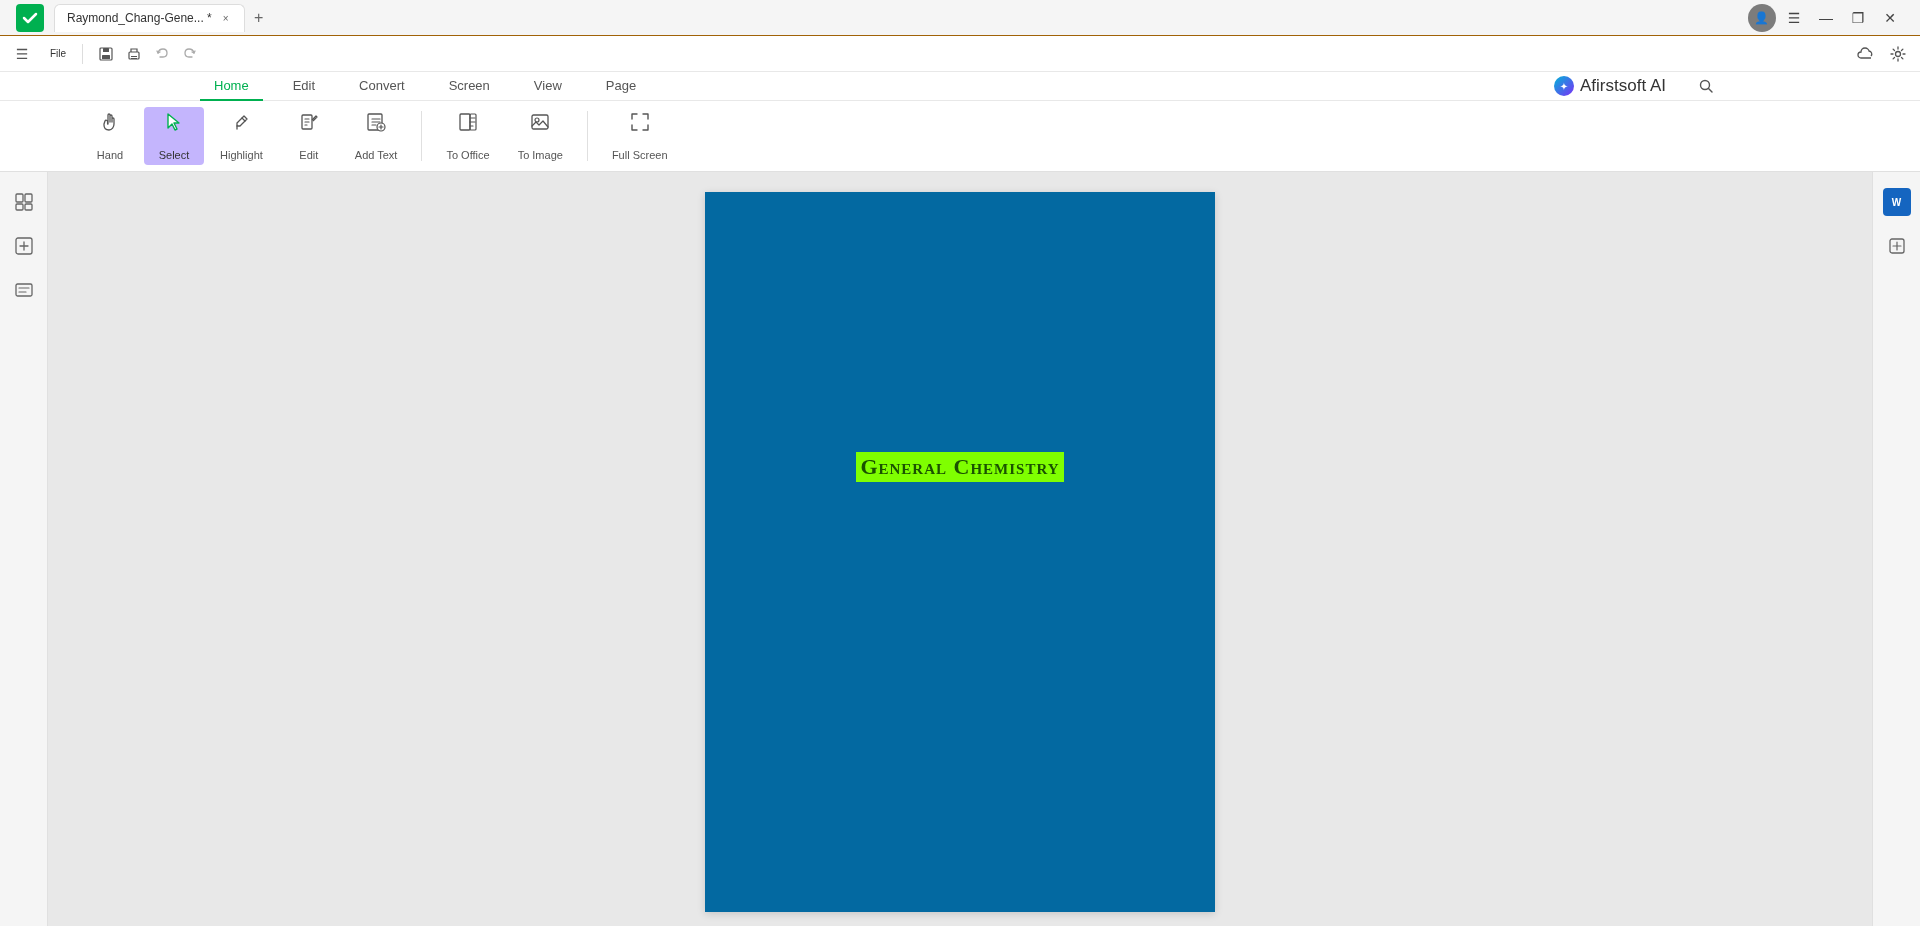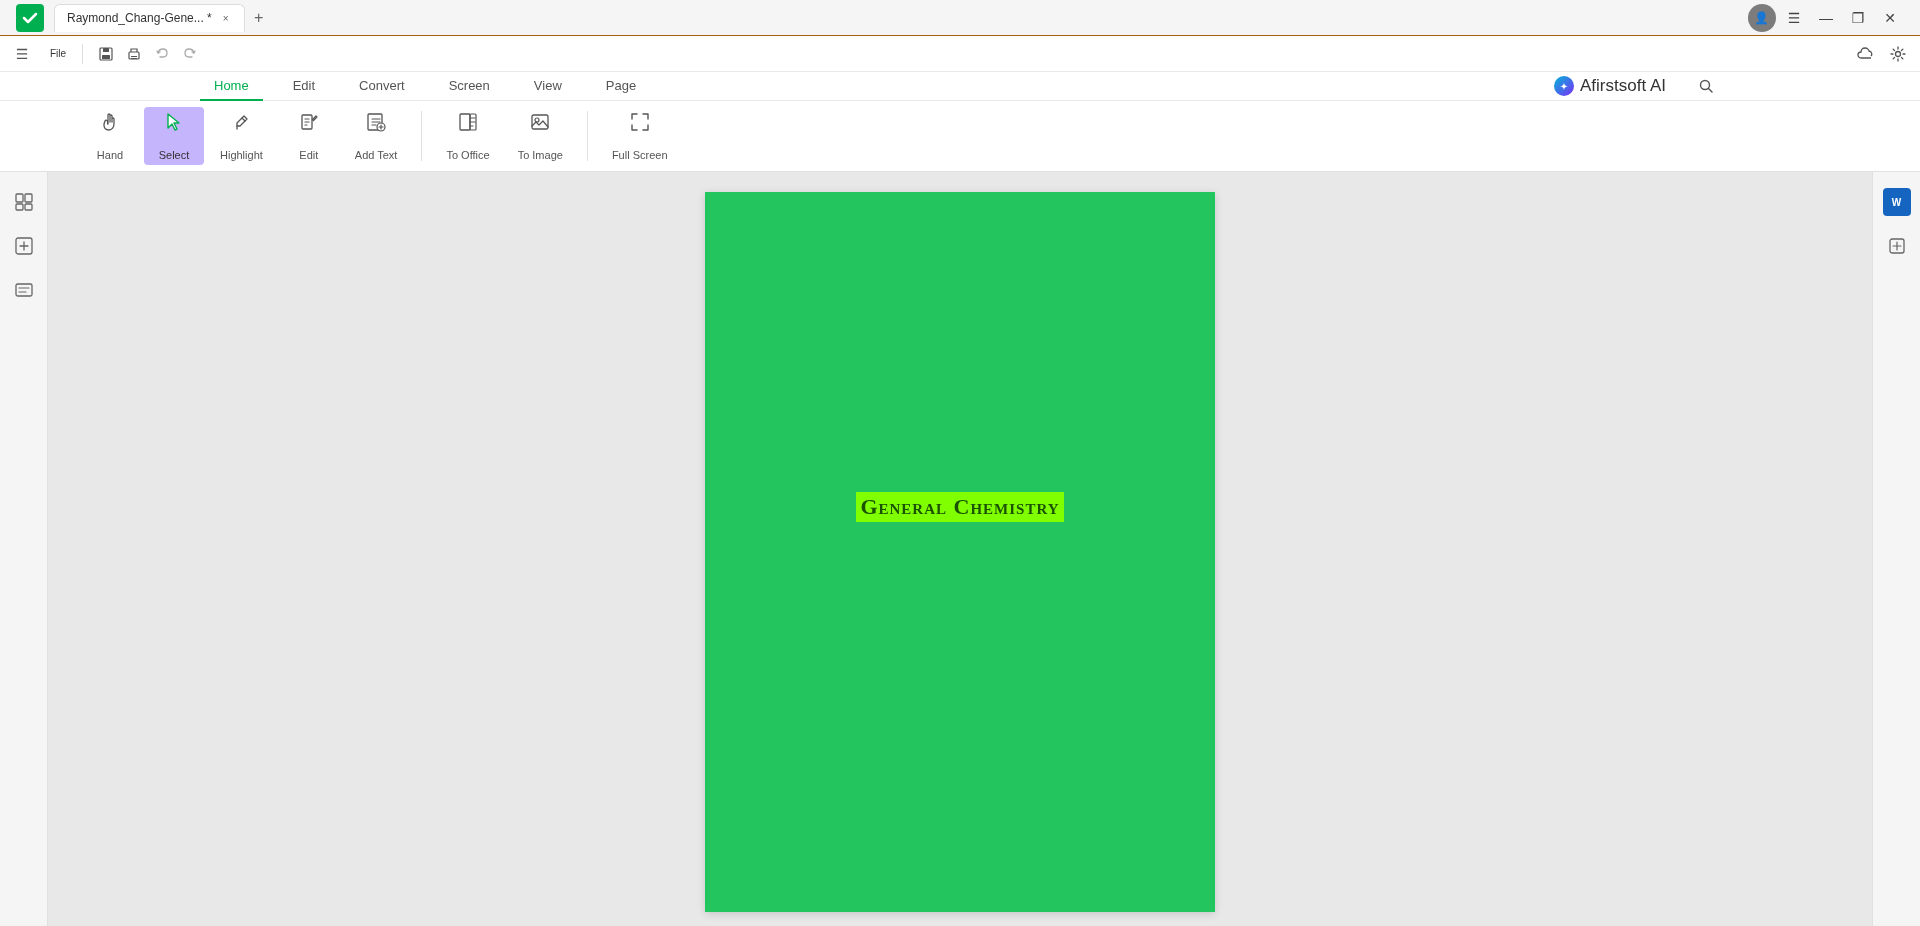--- a/index.html
+++ b/index.html
@@ -253,29 +253,29 @@
     .doc-area {
       flex: 1;
       background: #e8e8e8;
       display: flex;
       align-items: flex-start;
       justify-content: center;
       padding: 20px 0;
       overflow: auto;
     }
     .page-container {
-      background: #22c55e;
+      background: #0369a1;
       width: 510px;
       min-height: 720px;
       box-shadow: 0 2px 8px rgba(0,0,0,0.15);
       position: relative;
       display: flex;
       align-items: flex-start;
       justify-content: center;
-      padding: 100px 40px;
+      padding: 60px 40px;
     }
     .page-content {
       text-align: center;
       margin-top: 200px;
     }
     .general-chemistry-text {
       display: inline-block;
       background: #7fff00;
       padding: 2px 4px;
       font-family: Georgia, serif;

